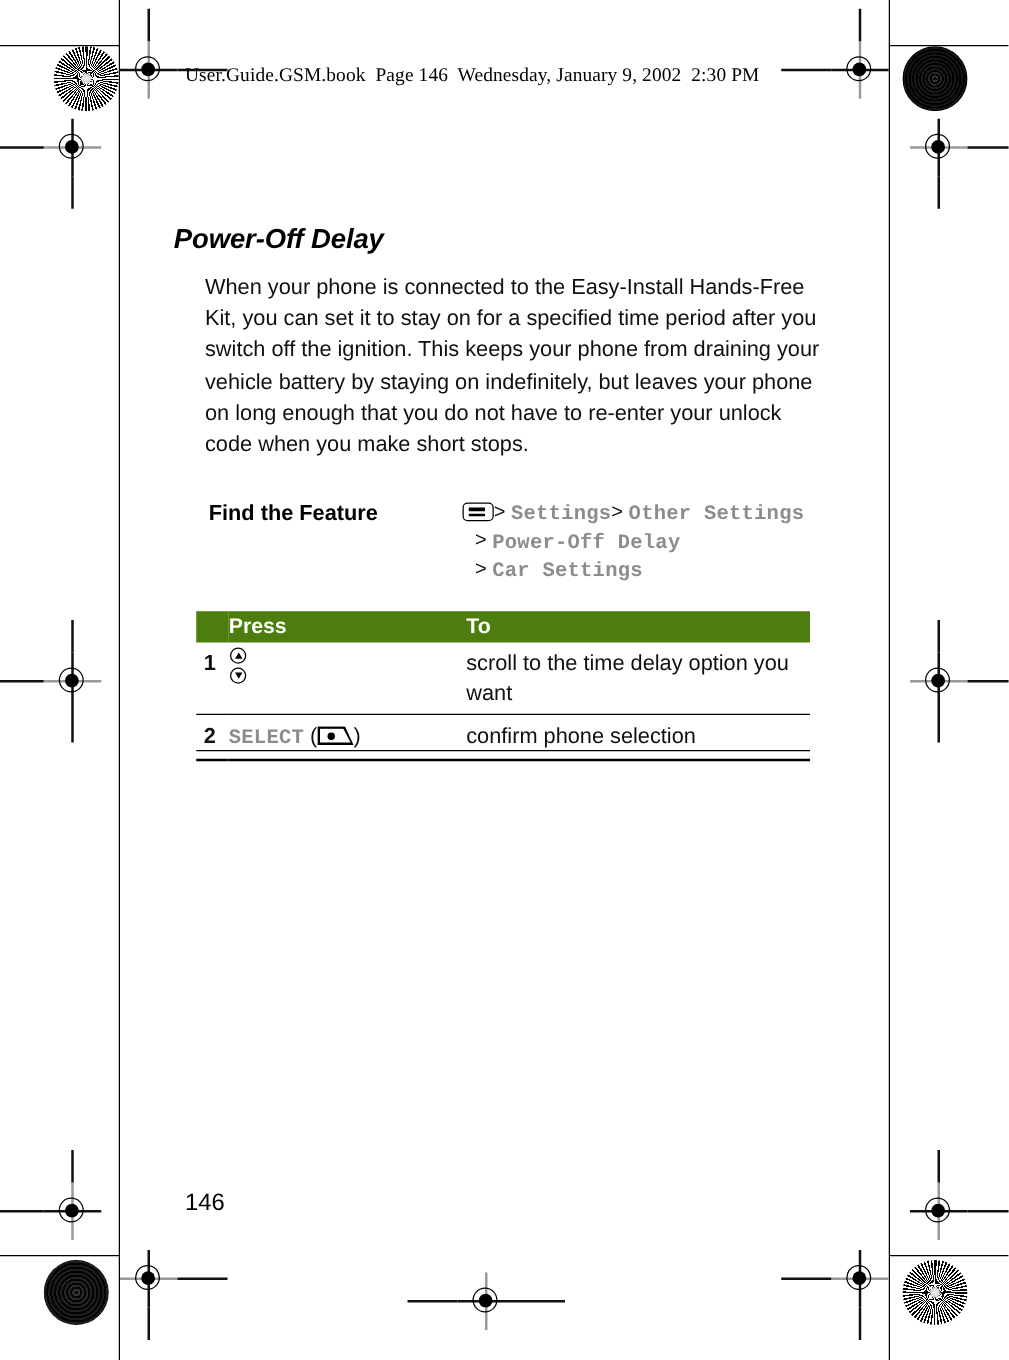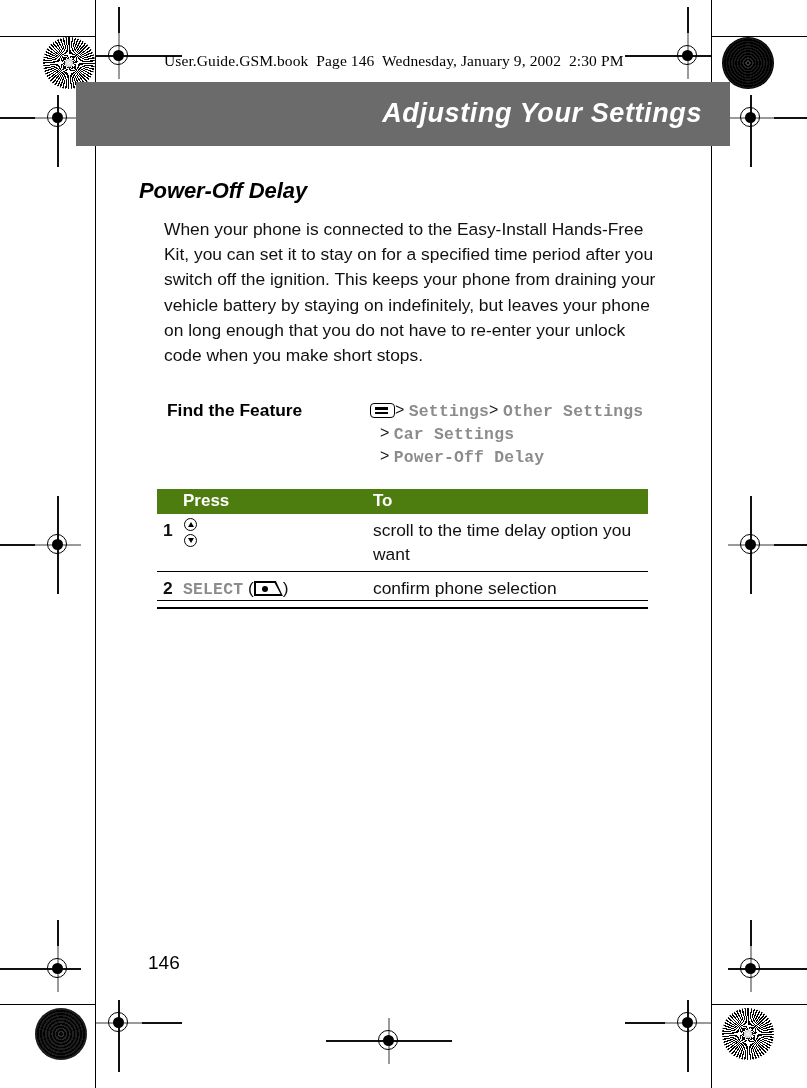--- a/index.html
+++ b/index.html
@@ -110,21 +110,20 @@
   
   .running-head {
     position: absolute;
     left: 148px;
     top: 52px;
     font-family: "Liberation Serif", serif;
     font-size: 15.5px;
     color: #000;
     white-space: pre;
     letter-spacing: 0.1px;
-    margin-left: 16px;
   }
   .chapter-bar {
     position: absolute;
     left: 76px;
     top: 82px;
     width: 654px;
     height: 64px;
     background: #6b6b6b;
   }
   .chapter-title {
@@ -442,43 +441,40 @@
     <div class="vline"></div>
       <div class="hline"></div>
     <div class="hlong-l"></div>
       <div class="hlong-r"></div>
     <div class="ring"></div>
       <div class="dot"></div>
   </div>
 
   <div class="running-head">User.Guide.GSM.book  Page 146  Wednesday, January 9, 2002  2:30 PM</div>
 
-  <div class="chapter-bar">
-    <div class="chapter-title">Adjusting Your Settings</div>
-  </div>
 
   <div class="section-head">Power-Off Delay</div>
 
   <div class="body-par" id="intro-par">When your phone is connected to the Easy-Install Hands-Free Kit, you can set it to stay on for a specified time period after you switch off the ignition. This keeps your phone from draining your vehicle battery by staying on indefinitely, but leaves your phone on long enough that you do not have to re-enter your unlock code when you make short stops.</div>
 
   <div class="fff-label">Find the Feature</div>
 
   <div class="fff-path">
     <span class="fff-line">
       <span class="icon-menu"><i class="b1"></i><i class="b2"></i></span><span class="gt">&gt;</span>
       <span class="mono">Settings</span><span class="gt">&gt;</span>
       <span class="mono">Other Settings</span>
     </span>
     <span class="fff-line fff-indent">
       <span class="gt">&gt;</span>
-      <span class="mono">Car Settings</span>
+      <span class="mono">Power-Off Delay</span>
     </span>
     <span class="fff-line fff-indent">
       <span class="gt">&gt;</span>
-      <span class="mono">Power-Off Delay</span>
+      <span class="mono">Car Settings</span>
     </span>
   </div>
 
   <table id="steps-table">
     <thead>
       <tr>
         <th class="c-num"></th>
         <th class="c-press">Press</th>
         <th class="c-to">To</th>
       </tr>

